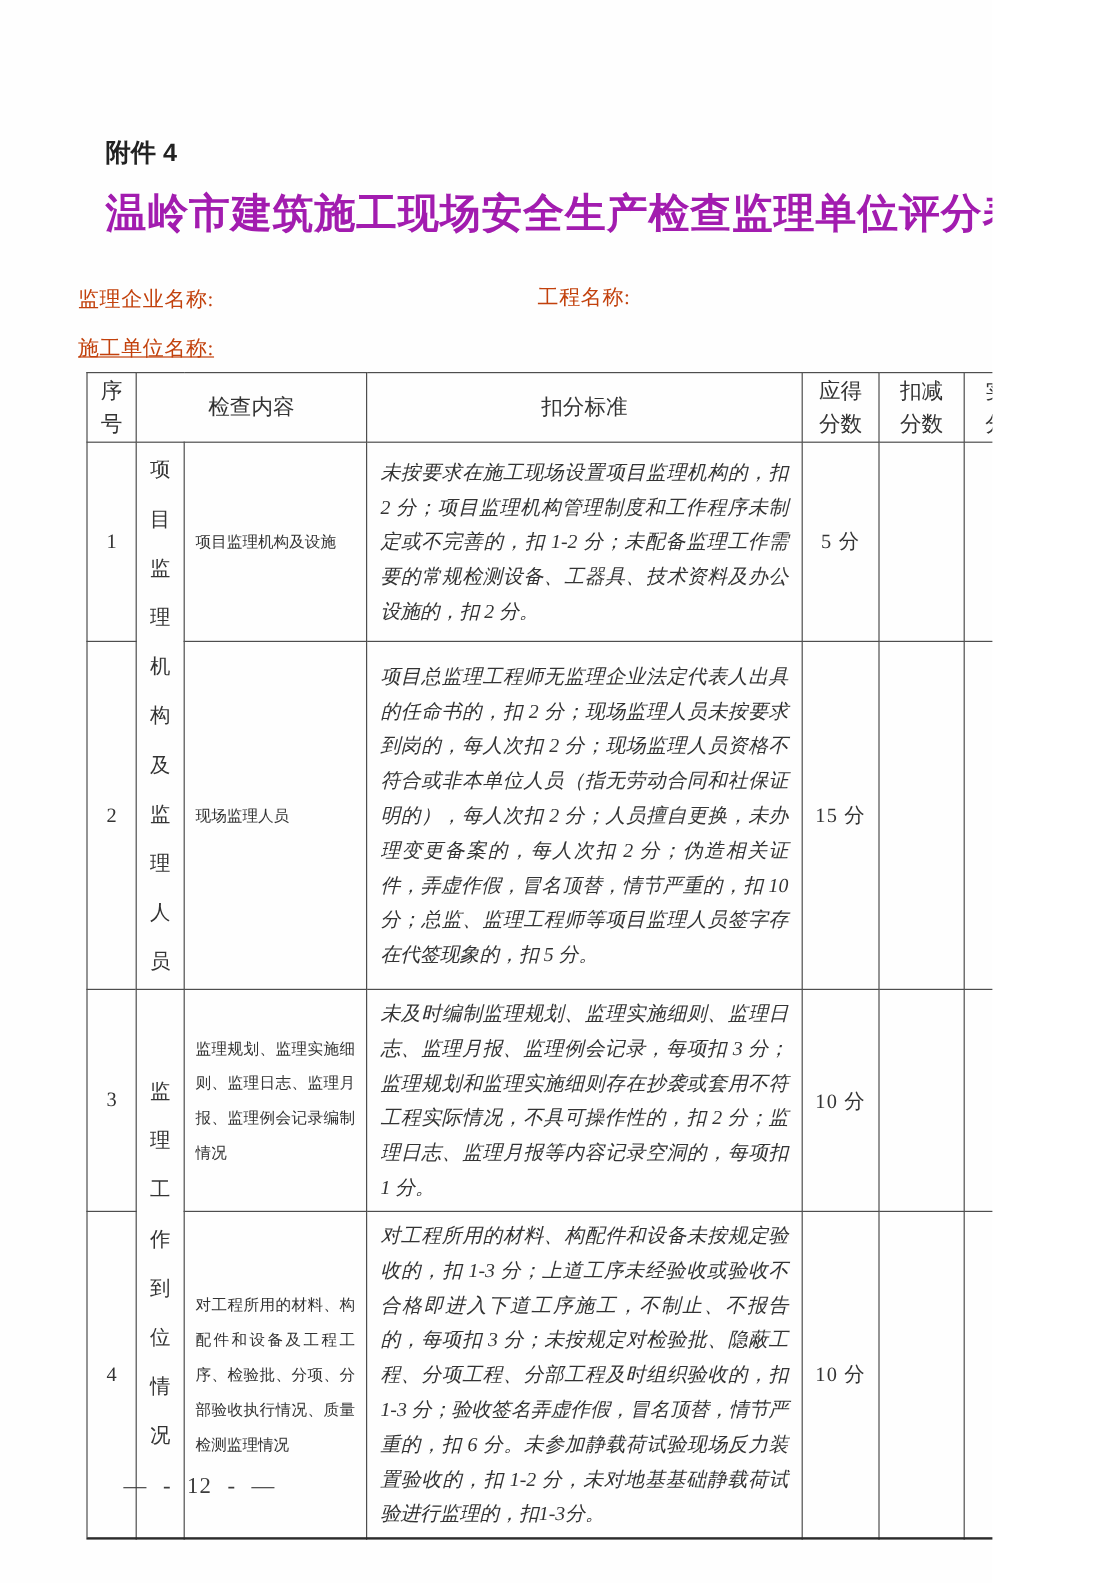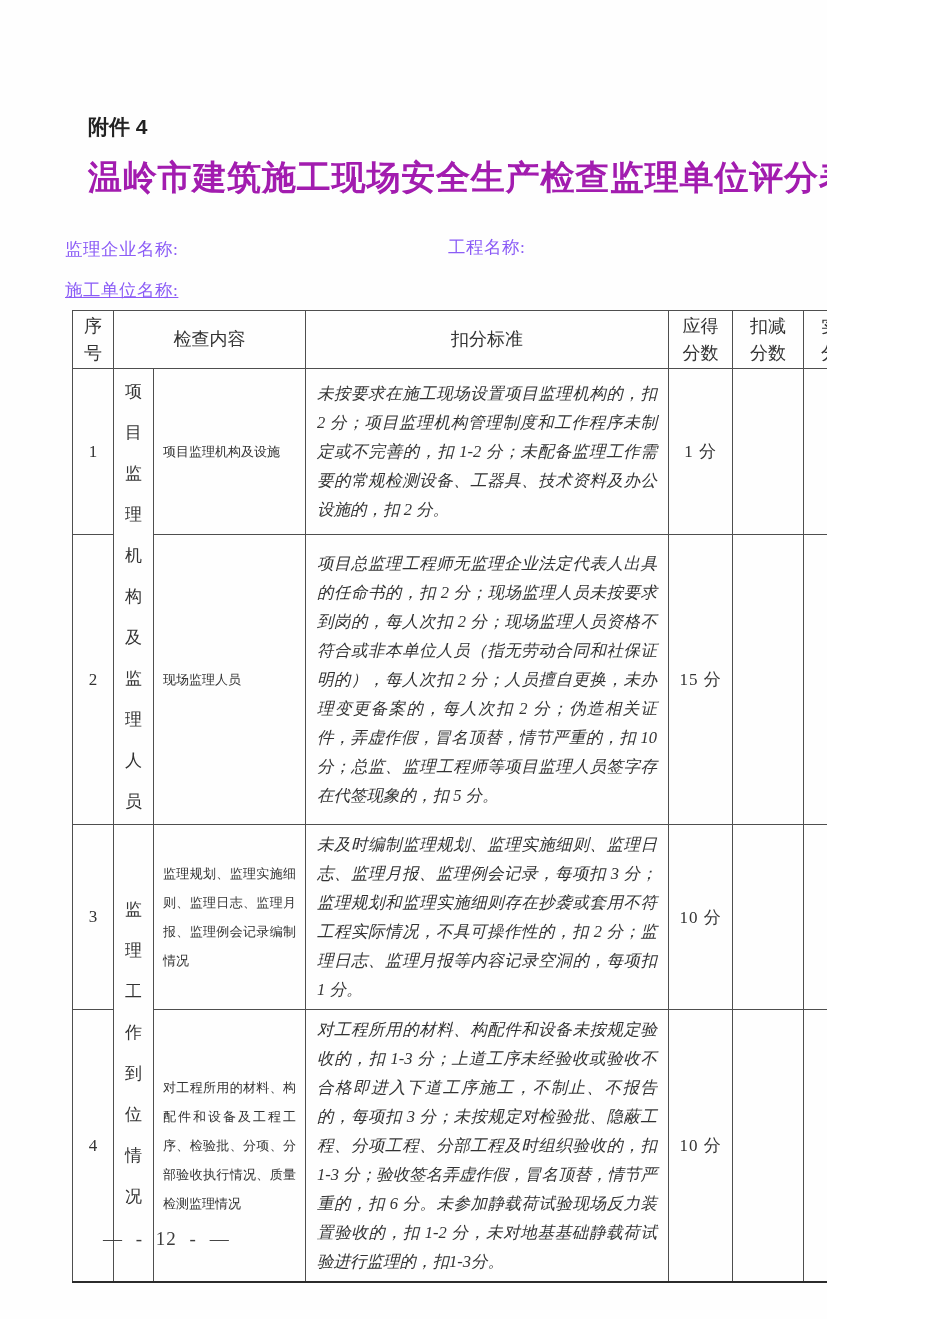--- a/index.html
+++ b/index.html
@@ -30,21 +30,21 @@
     font-family: "Liberation Sans", "DejaVu Sans", sans-serif;
     font-weight: 700;
     font-size: 34px;
     letter-spacing: 0.8px;
     color: #a21caf;
     white-space: nowrap;
   }
   .meta-label {
     position: absolute;
     font-size: 17.5px;
-    color: #8b5cf6;
+    color: #c2410c;
     letter-spacing: 0.5px;
   }
   .meta-supervision { left: 65px; top: 237px; }
   .meta-project    { left: 448px; top: 235px; }
   .meta-construction { left: 65px; top: 278px; text-decoration: underline; }
 
   table.score-table {
     position: absolute;
     left: 72px;
     top: 310px;
@@ -153,21 +153,21 @@
 分数</th>
       </tr>
 
       <tr class="h-r1">
         <td class="seq-cell">1</td>
         <td class="category-cell" rowspan="2">
           <div class="vertical-text">项目监理机构及监理人员</div>
         </td>
         <td class="content-cell">项目监理机构及设施</td>
         <td class="criteria-cell">未按要求在施工现场设置项目监理机构的，扣 2 分；项目监理机构管理制度和工作程序未制定或不完善的，扣 1-2 分；未配备监理工作需要的常规检测设备、工器具、技术资料及办公设施的，扣 2 分。</td>
-        <td class="score-cell">1 分</td>
+        <td class="score-cell">5 分</td>
         <td class="score-cell"></td>
         <td class="score-cell"></td>
       </tr>
 
       <tr class="h-r2">
         <td class="seq-cell">2</td>
         <td class="content-cell">现场监理人员</td>
         <td class="criteria-cell">项目总监理工程师无监理企业法定代表人出具的任命书的，扣 2 分；现场监理人员未按要求到岗的，每人次扣 2 分；现场监理人员资格不符合或非本单位人员（指无劳动合同和社保证明的），每人次扣 2 分；人员擅自更换，未办理变更备案的，每人次扣 2 分；伪造相关证件，弄虚作假，冒名顶替，情节严重的，扣 10 分；总监、监理工程师等项目监理人员签字存在代签现象的，扣 5 分。</td>
         <td class="score-cell">15 分</td>
         <td class="score-cell"></td>

